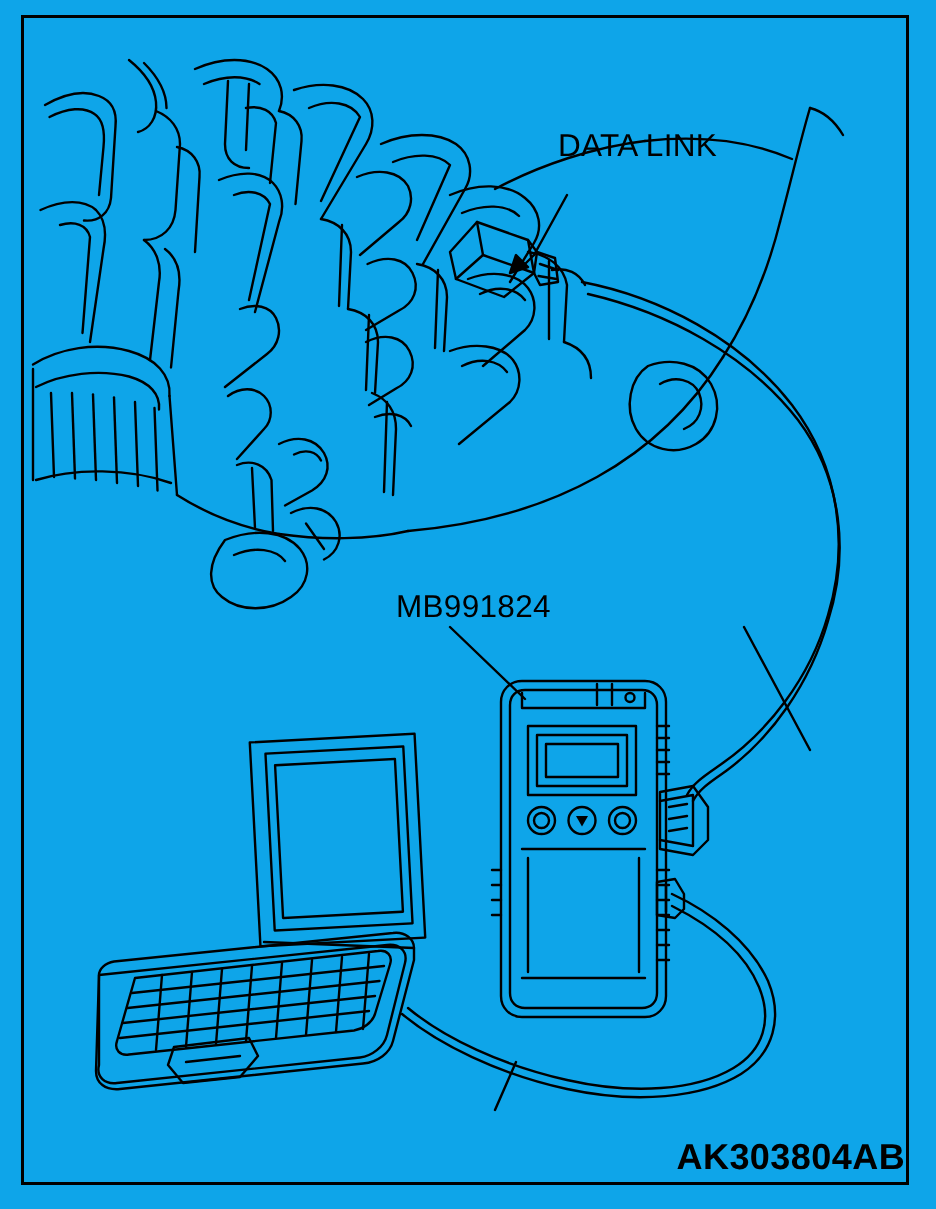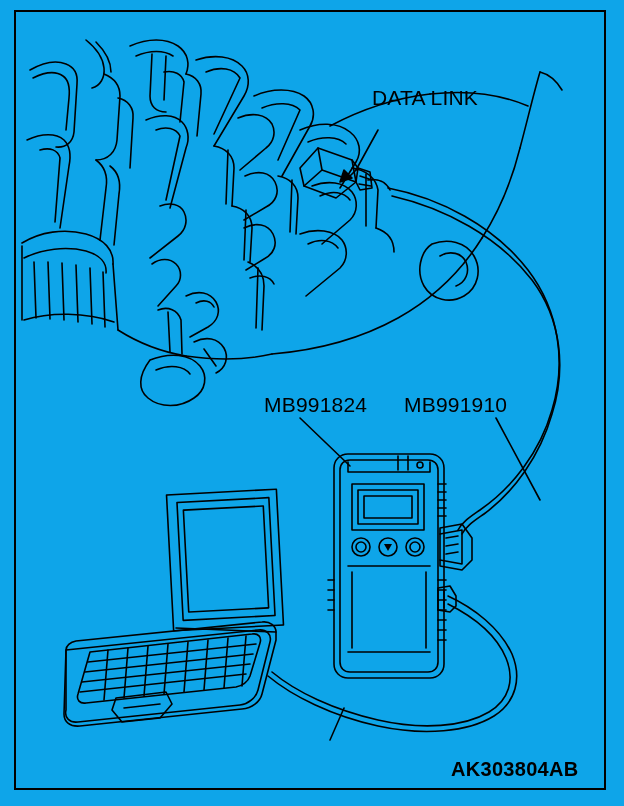--- a/index.html
+++ b/index.html
@@ -59,21 +59,21 @@
     left: 404px;
     top: 392px;
   }
   #label-mb991827 {
     left: 230px;
     top: 744px;
   }
   #label-code {
     left: 451px;
     top: 757px;
-    font-size: 20px;
+    font-size: 24px;
     font-weight: bold;
     letter-spacing: 0.3px;
   }
 </style>
 </head>
 <body>
 
 <div id="page">
 
   <div id="frame"></div>
@@ -292,18 +292,17 @@
 
         <path d="M330 740 L 344 708"></path>
       </g>
     </g>
   </svg>
 
   <div class="label callout-title" id="label-datalink"><span>DATA LINK</span><br></div>
 
   <div class="label" id="label-mb991824">MB991824</div>
 
-  <div class="label" id="label-mb991910">MB991910</div>
 
 
   <div class="label" id="label-code">AK303804AB</div>
 
 </div>
 
 </body></html>

